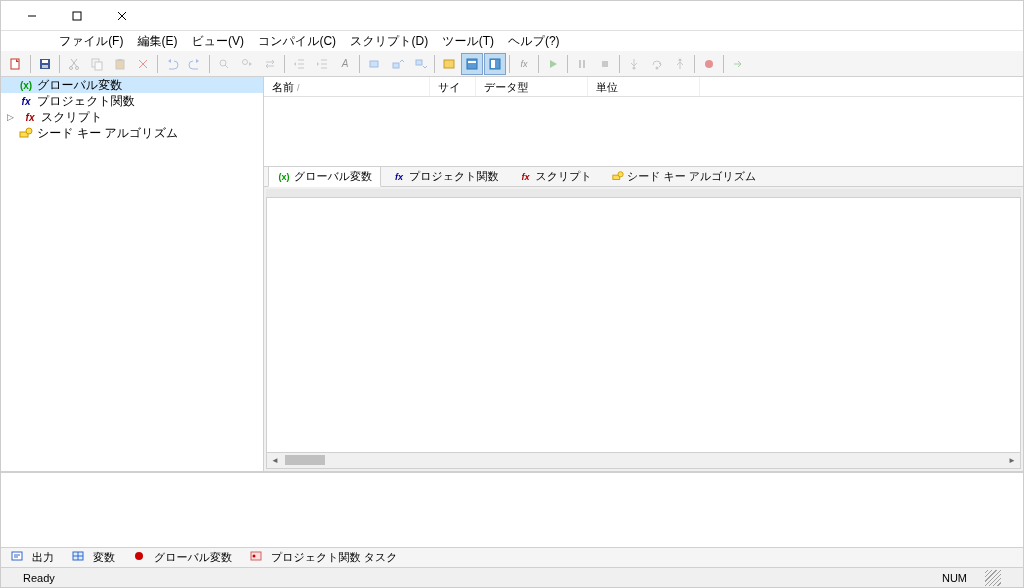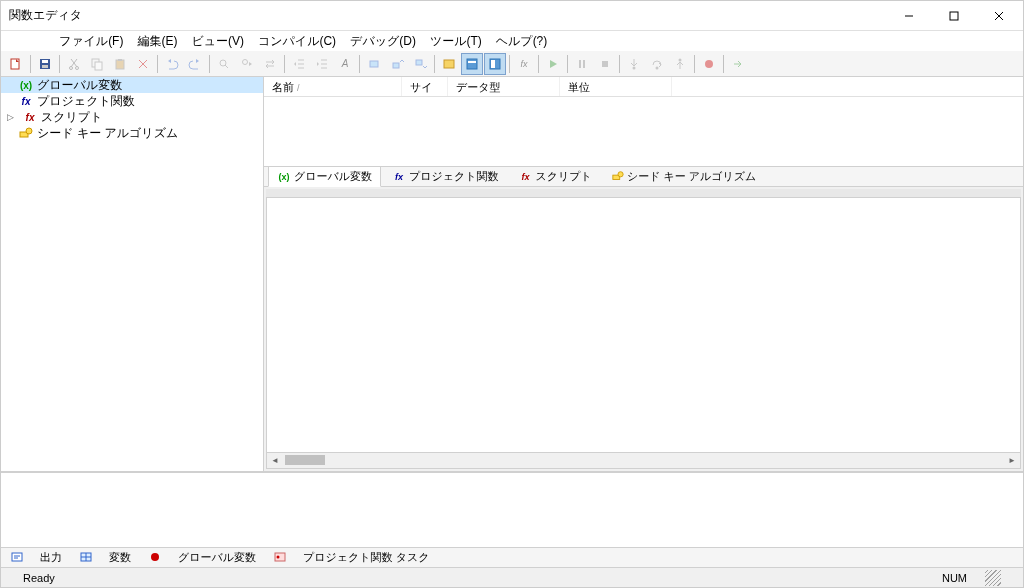--- a/index.html
+++ b/index.html
@@ -34,38 +34,37 @@
 .editor-area { flex: 1; display: flex; flex-direction: column; background: #f0f0f0; padding: 2px; min-height: 0; }
 .editor-toolbar { height: 8px; background: #e8e8e8; }
 .editor-content { flex: 1; background: #fff; border: 1px solid #d0d0d0; }
 .editor-scroll { height: 16px; display: flex; background: #f0f0f0; border: 1px solid #d0d0d0; border-top: none; }
 .scroll-track { flex: 1; position: relative; }
 .scroll-thumb { position: absolute; left: 2px; top: 2px; width: 40px; height: 10px; background: #c0c0c0; }
 .scroll-btn { width: 16px; display: flex; align-items: center; justify-content: center; font-size: 8px; color: #666; }
 .bottom-panel { height: 96px; border-top: 2px solid #d0d0d0; background: #fff; display: flex; flex-direction: column; }
 .bottom-content { flex: 1; }
 .bottom-tabs { height: 20px; display: flex; align-items: center; background: #f5f5f5; border-top: 1px solid #d0d0d0; padding: 0 4px; gap: 6px; }
-.bottom-tab { padding: 2px 6px; display: flex; align-items: center; gap: 17px; cursor: pointer; font-size: 11px; }
+.bottom-tab { padding: 2px 6px; display: flex; align-items: flex-start; gap: 9px; cursor: pointer; font-size: 11px; }
 .statusbar { height: 20px; display: flex; align-items: center; background: #f0f0f0; border-top: 1px solid #d0d0d0; padding: 0 22px; font-size: 11px; }
 .status-left { flex: 1; }
 .status-num { margin-right: 18px; }
 .grip { width: 16px; height: 16px; background: repeating-linear-gradient(-45deg, transparent 0 2px, #a0a0a0 2px 3px); }
 .ic { width: 14px; height: 14px; display: inline-block; }
-.col-name { width: 138px; }
+.col-name { width: 166px; }
 .col-size { width: 46px; }
 .col-type { width: 112px; }
 .col-unit { width: 112px; }
 .col-comment { flex: 1; }
 </style>
 </head>
 <body>
 
 <div class="window">
   <div class="titlebar">
-    <span class="titlebar-text">関数エディタ</span>
     <div class="win-btns">
       <div class="win-btn">
           <svg class="ic" viewBox="0 0 14 14">
             <path d="M3 7h8" stroke="#000" stroke-width="1"></path>
           </svg>
         </div>
       <div class="win-btn">
           <svg class="ic" viewBox="0 0 14 14">
             <rect x="3" y="3" width="8" height="8" fill="none" stroke="#000" stroke-width="1"></rect>
           </svg>
@@ -76,21 +75,21 @@
           </svg>
         </div>
     </div>
   </div>
 
   <div class="menubar">
     <span class="menu-item">ファイル(F)</span>
     <span class="menu-item">編集(E)</span>
     <span class="menu-item">ビュー(V)</span>
     <span class="menu-item">コンパイル(C)</span>
-    <span class="menu-item">デバッグ(D)</span>
+    <span class="menu-item">スクリプト(D)</span>
     <span class="menu-item">ツール(T)</span>
     <span class="menu-item">ヘルプ(?)</span>
   </div>
 
   <div class="toolbar">
     <div class="tb-btn">
         <svg class="ic" viewBox="0 0 14 14">
           <rect x="2" y="2" width="8" height="10" fill="#fff" stroke="#c0392b"></rect>
           <path d="M7 2l3 3H7z" fill="#c0392b"></path>
         </svg>

